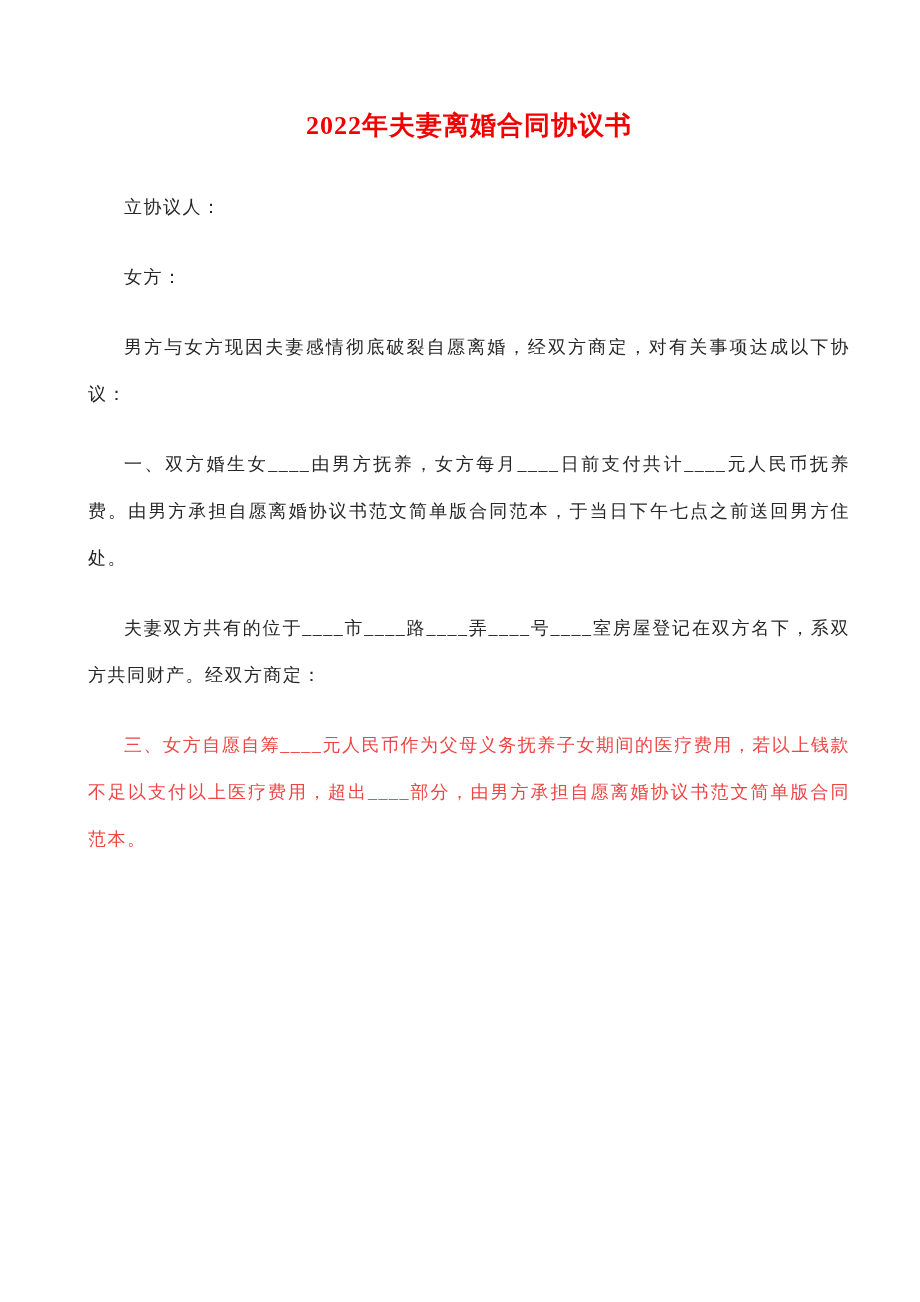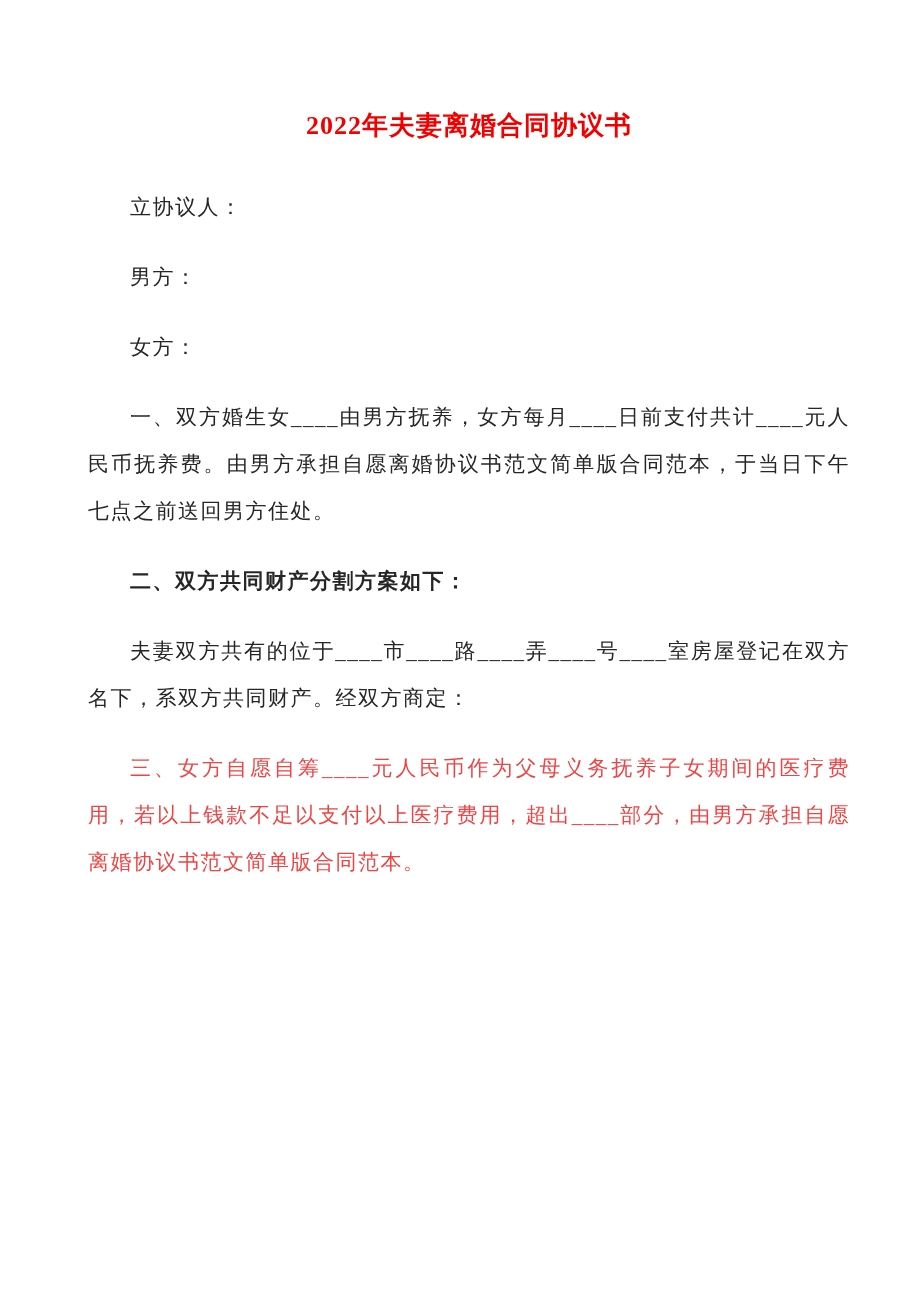--- a/index.html
+++ b/index.html
@@ -19,39 +19,38 @@
   .title {
     font-size: 26px;
     font-weight: bold;
     line-height: 40px;
     text-align: center;
     letter-spacing: 1px;
     margin-bottom: 38px;
     
   }
   .para {
-    font-size: 21px;
+    font-size: 18px;
     line-height: 47px;
     color: #262626;
     text-indent: 2em;
     text-align: justify;
     letter-spacing: 1.5px;
     margin-bottom: 23px;
     font-weight: normal;
   }
   .para.bold {
     font-weight: bold;
   }
 </style>
 </head>
 <body>
 
 <div class="page">
   <h1 class="title" style="color: rgb(242, 0, 0);">2022年夫妻离婚合同协议书</h1>
 
   <p class="para" style="color: rgb(38, 38, 38);">立协议人：</p>
-  <p class="para" style="color: rgb(38, 38, 38);">男方：</p>
   <p class="para" style="color: rgb(38, 38, 38);">女方：</p>
+  <p class="para" style="color: rgb(38, 38, 38);">男方与女方现因夫妻感情彻底破裂自愿离婚，经双方商定，对有关事项达成以下协议：</p>
   <p class="para" style="color: rgb(38, 38, 38);">一、双方婚生女____由男方抚养，女方每月____日前支付共计____元人民币抚养费。由男方承担自愿离婚协议书范文简单版合同范本，于当日下午七点之前送回男方住处。</p>
-  <p class="para bold" style="color: rgb(38, 38, 38);">二、双方共同财产分割方案如下：</p>
   <p class="para" style="color: rgb(38, 38, 38);">夫妻双方共有的位于____市____路____弄____号____室房屋登记在双方名下，系双方共同财产。经双方商定：</p>
   <p class="para" style="color: #ef4444;">三、女方自愿自筹____元人民币作为父母义务抚养子女期间的医疗费用，若以上钱款不足以支付以上医疗费用，超出____部分，由男方承担自愿离婚协议书范文简单版合同范本。</p>
 </div>
 
 </body></html>

